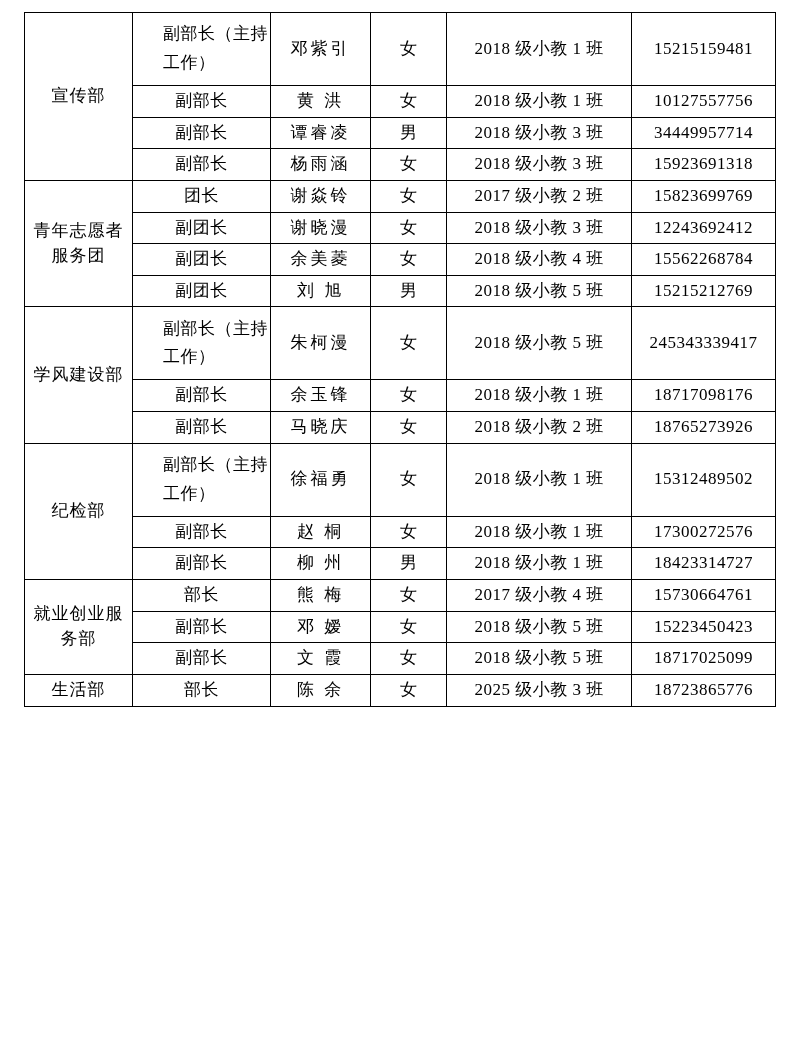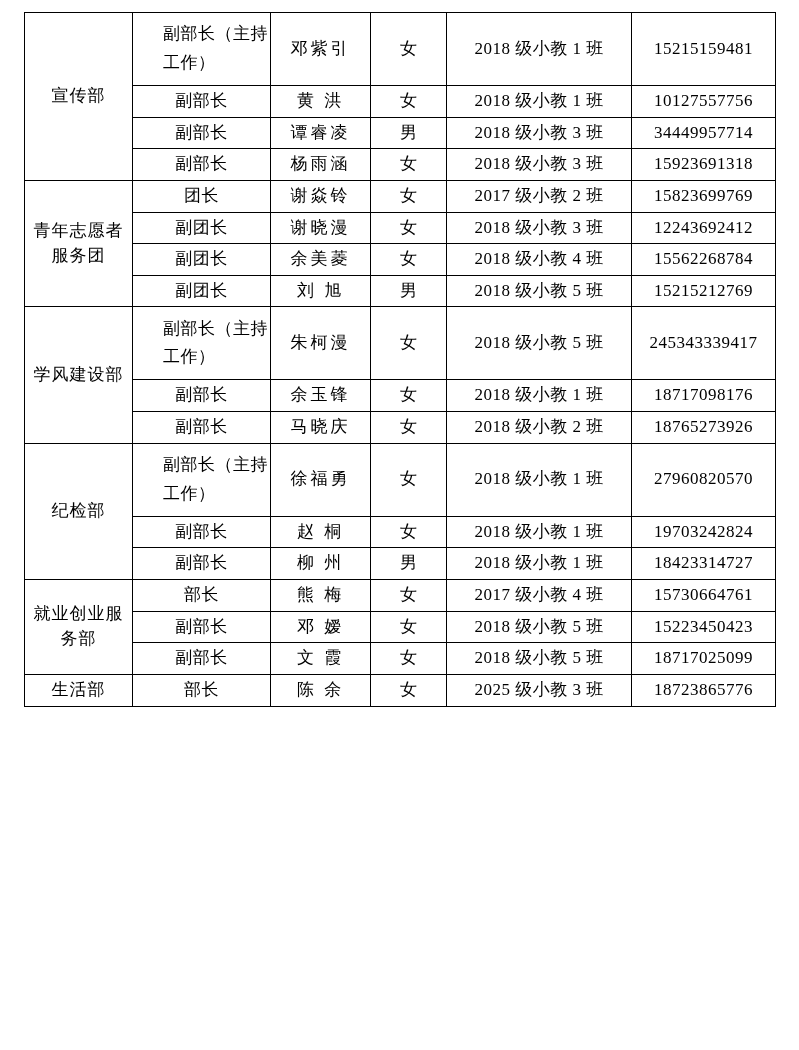--- a/index.html
+++ b/index.html
@@ -168,28 +168,28 @@
           <td class="gender">女</td>
           <td class="klass">2018 级小教 2 班</td>
           <td class="phone">18765273926</td>
         </tr>
         <tr>
           <td class="dept" rowspan="3">纪检部</td>
           <td class="role wrap" style="height: 66px;">副部长（主持工作）</td>
           <td class="name">徐福勇</td>
           <td class="gender">女</td>
           <td class="klass">2018 级小教 1 班</td>
-          <td class="phone">27960820570</td>
+          <td class="phone">15312489502</td>
         </tr>
         <tr>
           <td class="role">副部长</td>
           <td class="name">赵 桐</td>
           <td class="gender">女</td>
           <td class="klass">2018 级小教 1 班</td>
-          <td class="phone">19703242824</td>
+          <td class="phone">17300272576</td>
         </tr>
         <tr>
           <td class="role">副部长</td>
           <td class="name">柳 州</td>
           <td class="gender">男</td>
           <td class="klass">2018 级小教 1 班</td>
           <td class="phone">18423314727</td>
         </tr>
         <tr>
           <td class="dept" rowspan="3">就业创业服务部</td>

